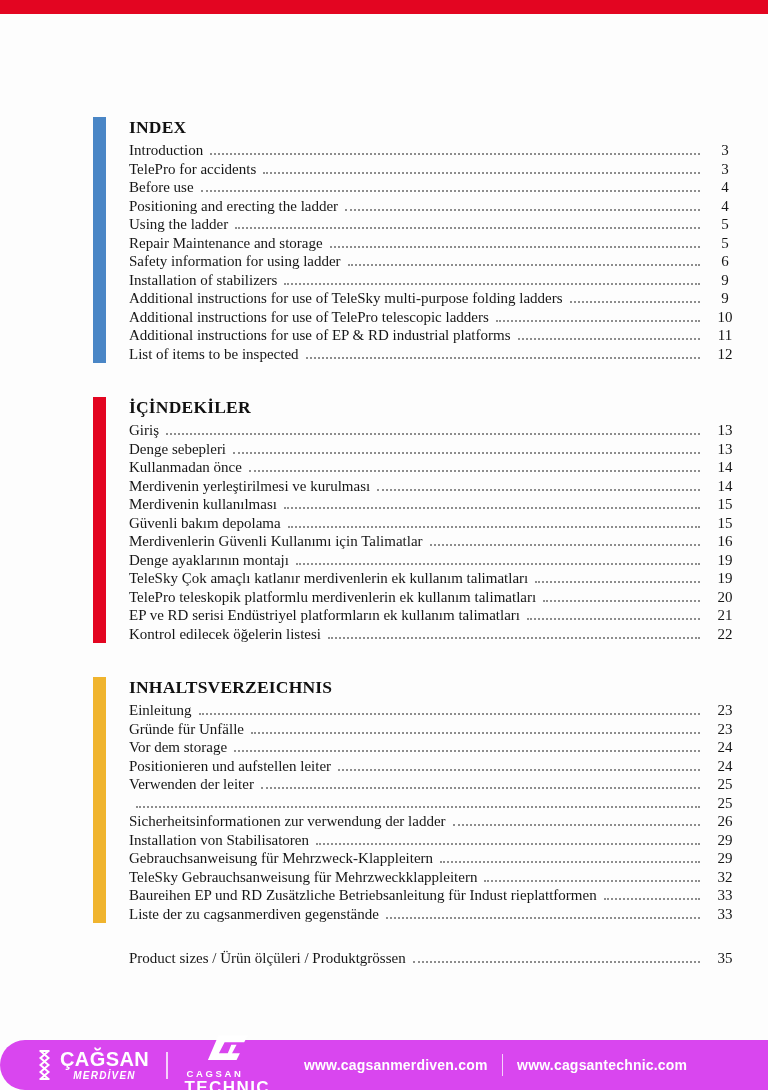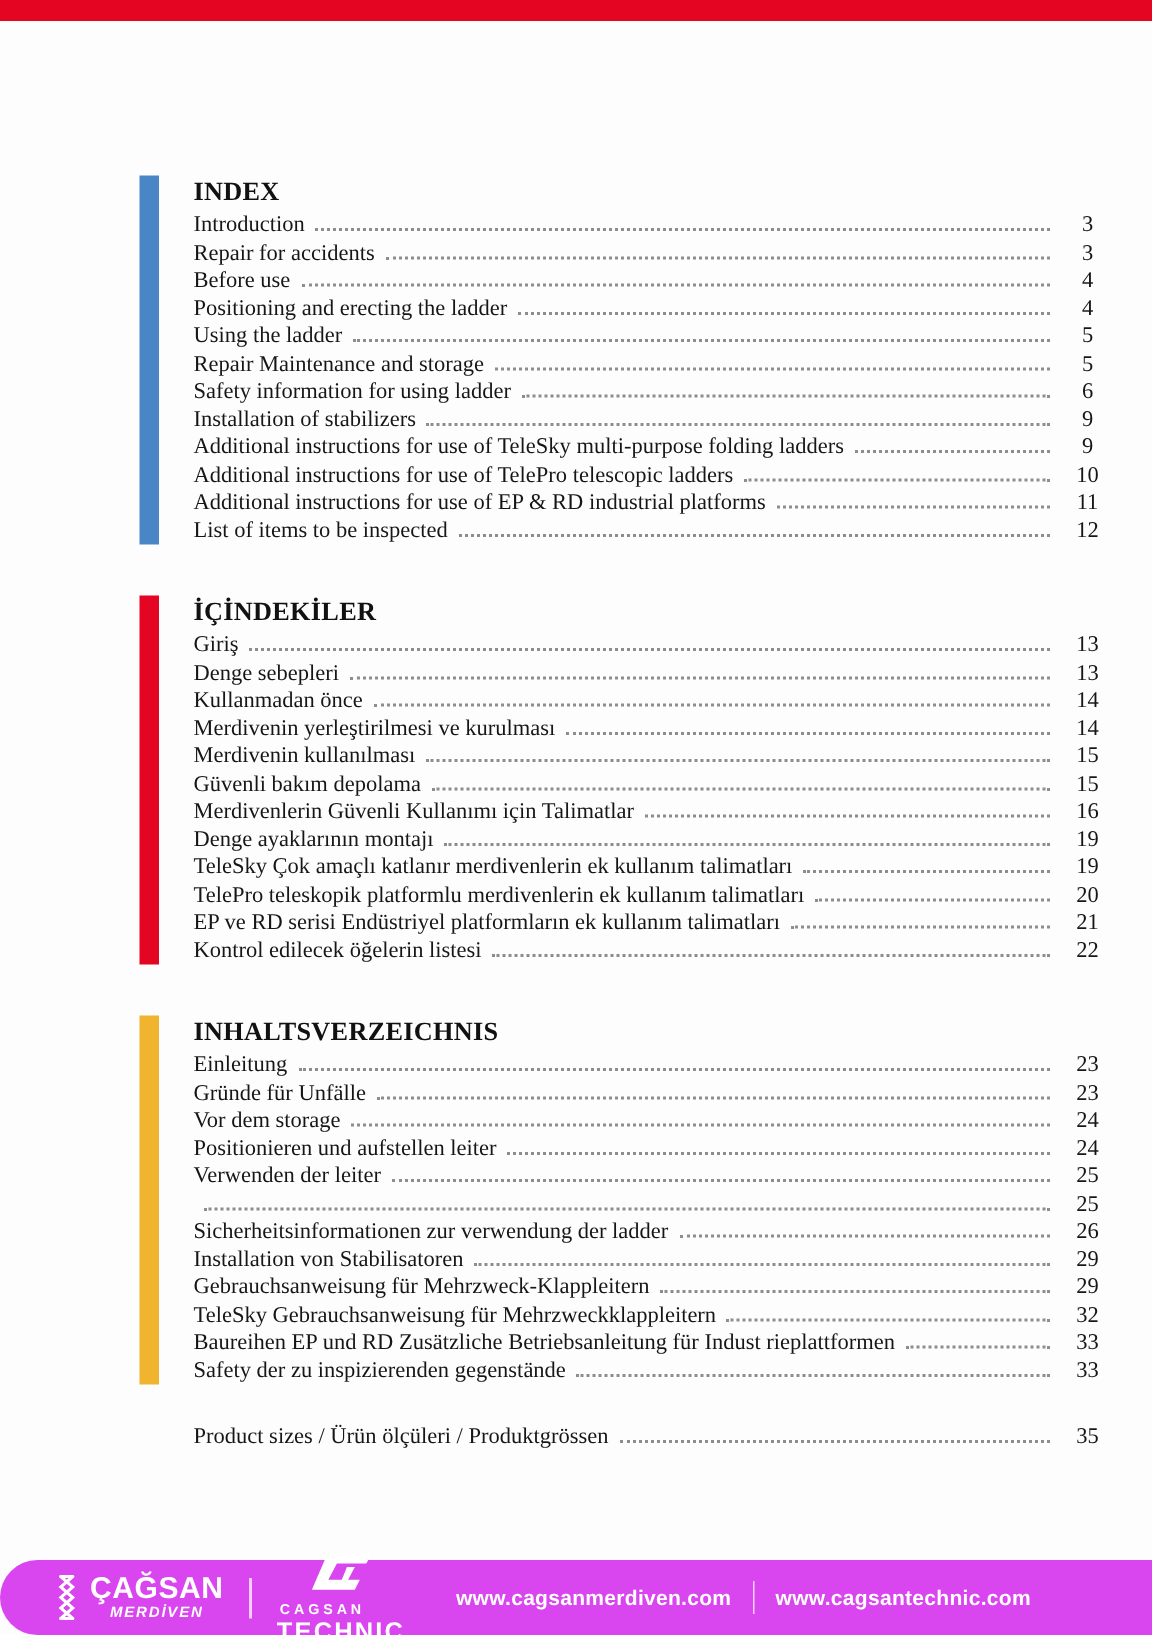--- a/index.html
+++ b/index.html
@@ -75,21 +75,21 @@
         <h2 class="sec-title">INDEX</h2>
         <div>
 
             <div class="row">
               <span class="lbl">Introduction</span>
               <span class="dots"></span>
               <span class="pg">3</span>
             </div>
 
             <div class="row">
-              <span class="lbl">Repair for accidents</span>
+              <span class="lbl">TelePro for accidents</span>
               <span class="dots"></span>
               <span class="pg">3</span>
             </div>
 
             <div class="row">
               <span class="lbl">Before use</span>
               <span class="dots"></span>
               <span class="pg">4</span>
             </div>
 
@@ -296,21 +296,21 @@
               <span class="pg">32</span>
             </div>
 
             <div class="row">
               <span class="lbl">Baureihen EP und RD Zusätzliche Betriebsanleitung für Indust rieplattformen</span>
               <span class="dots"></span>
               <span class="pg">33</span>
             </div>
 
             <div class="row">
-              <span class="lbl">Safety der zu inspizierenden gegenstände</span>
+              <span class="lbl">Liste der zu cagsanmerdiven gegenstände</span>
               <span class="dots"></span>
               <span class="pg">33</span>
             </div>
           </div>
       </div>
     </section>
 
     <div class="row product-row">
       <span class="lbl">Product sizes / Ürün ölçüleri / Produktgrössen</span>
       <span class="dots"></span>

